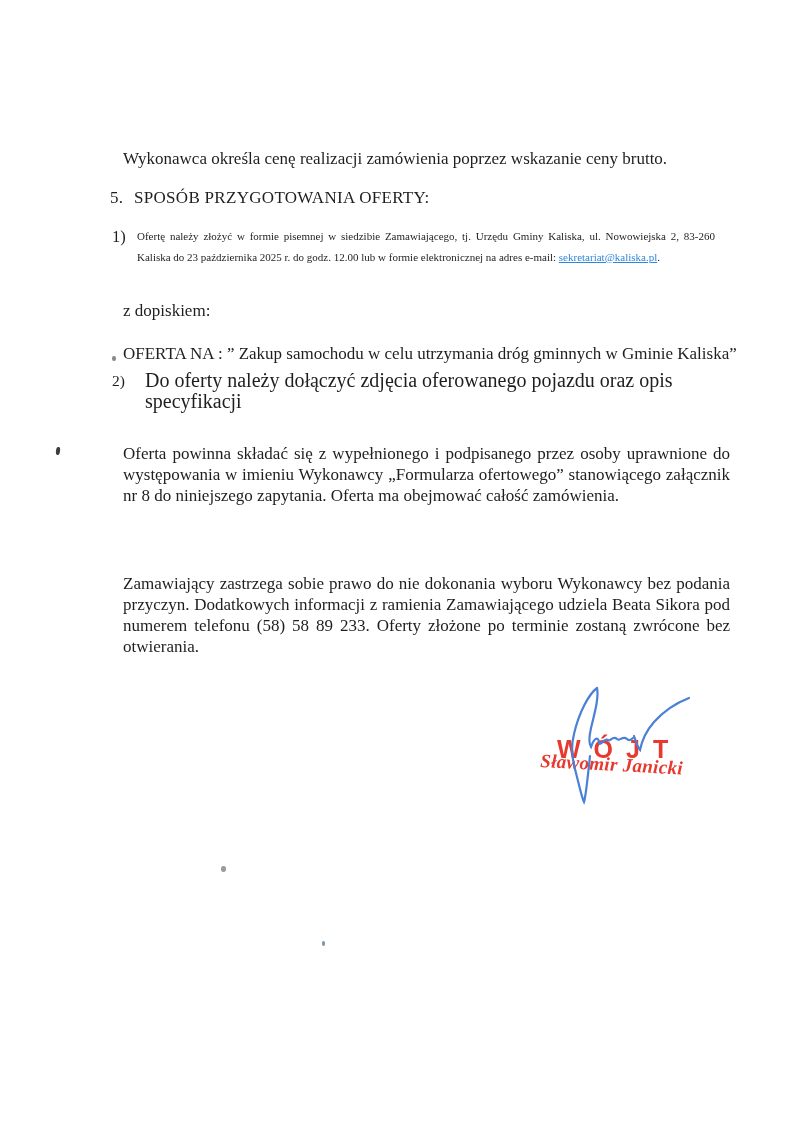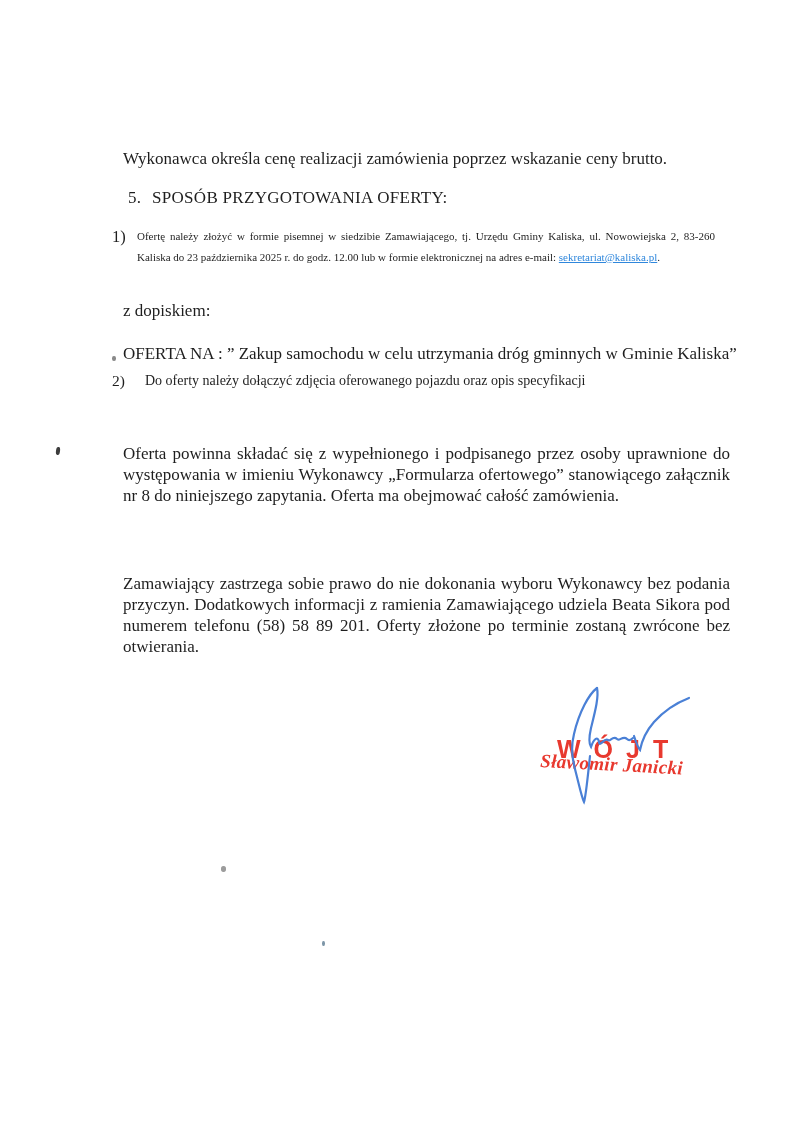--- a/index.html
+++ b/index.html
@@ -13,35 +13,35 @@
   }
   .para {
     position:absolute;
     left:108px; width:607px;
     font-size:17px; line-height:21px;
     text-align:justify;
     margin:15px;
   }
   .single-line { text-align:left; white-space:nowrap; }
   .section-heading {
-    position:absolute; left:128px;
+    position:absolute; left:110px;
     font-size:17px; line-height:21px;
     letter-spacing:0.3px;
     white-space:nowrap;
   }
   .section-heading .sec-num { display:inline-block; width:24px; }
   .list-item { position:absolute; left:108px; width:607px; margin:0; }
   .list-item .num { position:absolute; left:4px; top:0; font-size:16.5px; line-height:21px; }
   .list-item .li-text {
     margin:0 0 0 29px; width:578px;
     font-size:11px; line-height:21px;
     text-align:justify;
   }
   .list-item-small .num { font-size:15.5px; }
-  .list-item-small .li-text { margin-left:37px; width:570px; font-size:14px; text-align:left; }
+  .list-item-small .li-text { margin-left:37px; width:570px; font-size:20px; text-align:left; }
   .email-link { color:#2f87dc; text-decoration:underline; cursor:pointer; }
   .stamp-title {
     position:absolute; left:557px; top:737px;
     font-family:"Liberation Sans", sans-serif;
     font-weight:bold; font-size:25px; line-height:25px;
     letter-spacing:13px;
     color:#e8392f;
     white-space:nowrap;
   }
   .stamp-name {
@@ -80,21 +80,21 @@
 
 <p class="para single-line" style="top:328px;">OFERTA NA : ” Zakup samochodu w celu utrzymania dróg gminnych w Gminie Kaliska”</p>
 
 <div class="list-item list-item-small" style="top:370px;">
   <span class="num">2)</span>
   <p class="li-text">Do oferty należy dołączyć zdjęcia oferowanego pojazdu oraz opis specyfikacji</p>
 </div>
 
 <p class="para" style="top:428px;">Oferta powinna składać się z wypełnionego i podpisanego przez osoby uprawnione do występowania w imieniu Wykonawcy „Formularza ofertowego” stanowiącego załącznik nr 8 do niniejszego zapytania. Oferta ma obejmować całość zamówienia.</p>
 
-<p class="para" style="top:558px;">Zamawiający zastrzega sobie prawo do nie dokonania wyboru Wykonawcy bez podania przyczyn. Dodatkowych informacji z ramienia Zamawiającego udziela Beata Sikora pod numerem telefonu (58) 58 89 201. Oferty złożone po terminie zostaną zwrócone bez otwierania.</p>
+<p class="para" style="top:558px;">Zamawiający zastrzega sobie prawo do nie dokonania wyboru Wykonawcy bez podania przyczyn. Dodatkowych informacji z ramienia Zamawiającego udziela Beata Sikora pod numerem telefonu (58) 58 89 233. Oferty złożone po terminie zostaną zwrócone bez otwierania.</p>
 
 <div class="stamp-title">WÓJT</div>
 <div class="stamp-name">Sławomir Janicki</div>
 
 <svg class="signature-svg" viewBox="540 680 160 130" xmlns="http://www.w3.org/2000/svg">
   <path d="M 597,688 C 589,694 579,712 574,734 C 570,750 573,762 577,777 C 580,789 582,798 584,802 C 586,796 588,774 590,756" fill="none" stroke="#4a80d6" stroke-width="2.2" stroke-linecap="round"></path>
   <path d="M 597,688 C 599,697 595,712 591,728 C 589,737 589,744 591,747 C 594,738 598,736 599,742 C 600,748 604,737 608,740 C 610,742 613,735 617,739 C 619,742 623,735 627,739 C 629,741 631,740 633,738" fill="none" stroke="#4a80d6" stroke-width="2.2" stroke-linecap="round"></path>
   <path d="M 634,736 C 636,742 638,748 640,750 C 642,740 647,730 654,722 C 663,712 676,703 689,698" fill="none" stroke="#4a80d6" stroke-width="2.2" stroke-linecap="round"></path>
 </svg>
 

